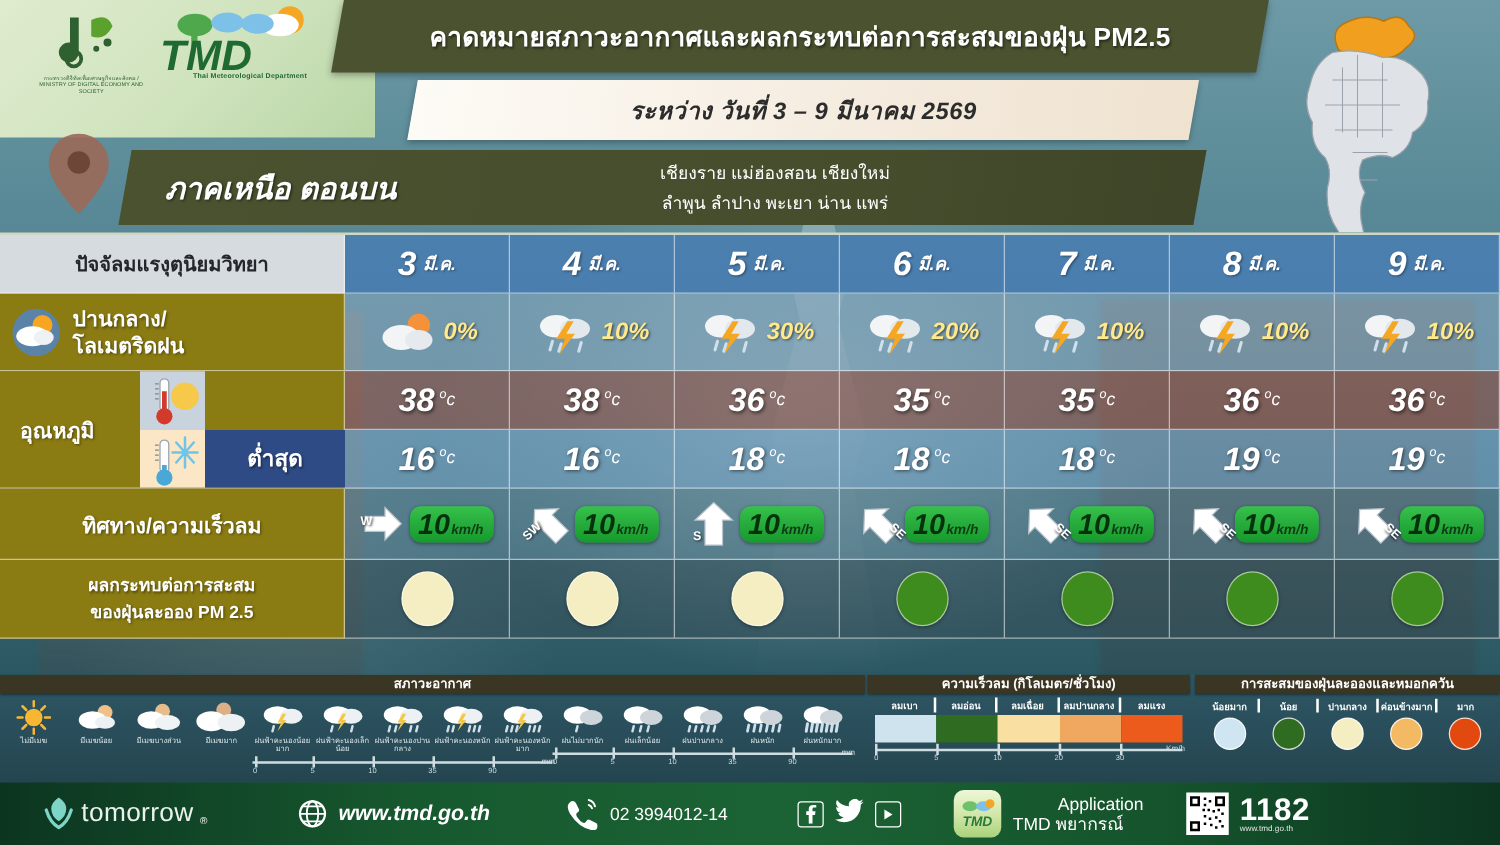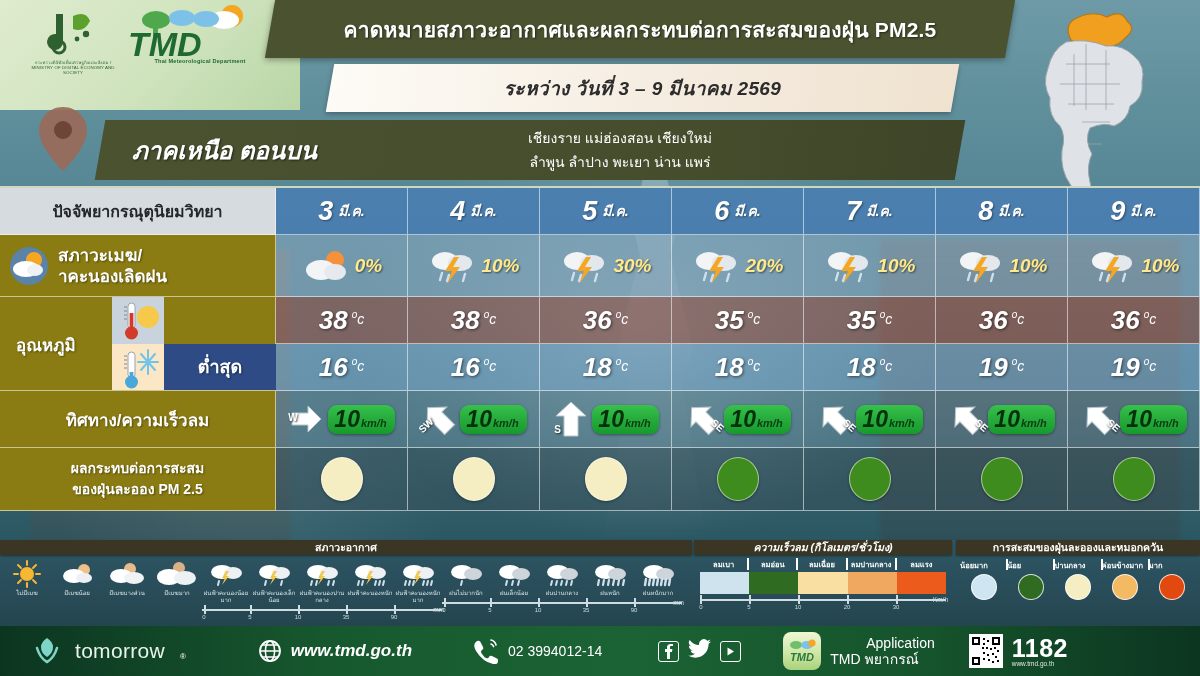--- a/index.html
+++ b/index.html
@@ -254,52 +254,52 @@
     position:absolute; top:0; width:1.5px; height:9px; background:#cfdde1;
   }
   .lg-scale .tkl {
     position:absolute; top:9px; color:#cfdde1; font-size:6px; transform:translateX(-50%);
   }
   .lg-scale .unit {
     position:absolute; right:-2px; top:1px; color:#cfdde1; font-size:6.5px;
   }
 
   .lg-wind { position:absolute; left:694px; top:0; width:258px; }
-  .lg-wind .lg-title { width:258px;font-style:italic; }
+  .lg-wind .lg-title { width:258px; }
   .lg-cat { display:flex; margin-top:3px; padding:0 6px; }
   .lg-cat span {
     color:#fff; font-size:7.5px; font-weight:bold; text-align:center; position:relative;
     border-right:2px solid #fff;
   }
   .lg-cat span:last-child { border-right:none; }
   .wind-bar { display:flex; height:22px; margin:2px 6px 0 6px; }
   .wind-bar div { height:100%; }
 
   .lg-pm { position:absolute; left:956px; top:0; width:244px; }
   .lg-pm .lg-title { width:244px; }
   .lg-pm-items { display:flex; padding:4px 4px 0 4px; }
-  .lg-pm-item { flex:1; text-align:left; position:relative; }
+  .lg-pm-item { flex:1; text-align:center; position:relative; }
   .lg-pm-item .lb { color:#fff; font-size:7.5px; font-weight:bold; }
   .lg-pm-item .dt {
     width:26px; height:26px; border-radius:50%; margin:3px auto 0;
     border:1.5px solid rgba(255,255,255,.8);
   }
   .lg-pm-item .sep {
     position:absolute; right:-1px; top:0; width:2px; height:11px; background:#fff;
   }
   .lg-pm-item:last-child .sep { display:none; }
 
   
   .footer {
     position:absolute; left:0; top:626px; width:1200px; height:50px;
     background:linear-gradient(90deg,#0c3520 0%,#17592f 28%,#1b6334 52%,#15532c 78%,#0c3520 100%);
     display:flex; align-items:center;
   }
   .ft-item { display:flex; align-items:center; color:#fff; }
-  .ft-tomorrow { margin-left:34px; display:flex; align-items:center; gap:15px;text-align:center; }
+  .ft-tomorrow { margin-left:34px; display:flex; align-items:center; gap:5px;text-align:center; }
   .ft-tomorrow .tw {
     color:#e9f3ec; font-size:21px; letter-spacing:.3px;
   }
   .ft-tomorrow .reg { font-size:8px; align-self:flex-end; margin-bottom:5px; }
   .ft-web { margin-left:72px; display:flex; align-items:center; gap:9px; }
   .ft-web .url { color:#fff; font-style:italic; font-weight:bold; font-size:17px; }
   .ft-tel { margin-left:60px; display:flex; align-items:center; gap:10px; }
   .ft-tel .num { color:#fff; font-size:14px; }
   .ft-social { margin-left:56px; display:flex; align-items:center; gap:9px; }
   .sq {
@@ -396,21 +396,21 @@
       <path d="M58 38 q-14 8 -18 26 q-6 16 2 30 q-2 18 10 28 q6 10 2 24 q-2 20 8 34 q8 14 16 18 q8 -6 4 -20 q-4 -16 2 -28 q-8 -14 -2 -26 q14 -6 24 -2 q14 -6 16 -20 q14 -8 12 -24 q4 -16 -8 -26 q-12 -12 -28 -10 q-20 -8 -40 -4 z" fill="#dfe3e8" stroke="#9aa3ab" stroke-width="1"></path>
       <g stroke="#9aa3ab" stroke-width=".8" fill="none">
         <path d="M58 60 h44 M52 80 h60 M60 100 h46 M74 118 h28 M80 140 h14"></path>
         <path d="M78 40 v66 M98 46 v60 M66 50 v52"></path>
       </g>
     </svg>
   </div>
 
   <div class="table">
 
-    <div class="cell hdr-label">ปัจจัพยากรณุตุนิยมวิทยา</div>
+    <div class="cell hdr-label">ปัจจัลมแรงุตุนิยมวิทยา</div>
     <div class="cell hdr-day">
       <span class="dnum">3</span>
       <span class="dmon">มี.ค.</span>
     </div>
     <div class="cell hdr-day">
       <span class="dnum">4</span>
       <span class="dmon">มี.ค.</span>
     </div>
     <div class="cell hdr-day">
       <span class="dnum">5</span>
@@ -434,22 +434,22 @@
     </div>
 
     <div class="cell rl rl-sky">
       <svg width="42" height="42" viewBox="0 0 42 42">
         <circle cx="21" cy="21" r="19" fill="#5b83a8"></circle>
         <circle cx="26" cy="15" r="8" fill="#f6a623"></circle>
         <ellipse cx="18" cy="24" rx="13" ry="8" fill="#fff"></ellipse>
         <ellipse cx="27" cy="25" rx="8" ry="6" fill="#eef2f5"></ellipse>
       </svg>
       <div class="two">
-        <div>สภาวะเมฆ/</div>
-        <div>าคะนองเลิดฝน</div>
+        <div>ปานกลาง/</div>
+        <div>โลเมตริดฝน</div>
       </div>
     </div>
 
     <div class="cell sky-cell">
       <svg width="52" height="44" viewBox="0 0 52 44">
         <circle cx="34" cy="16" r="9" fill="#f4913a"></circle>
         <ellipse cx="20" cy="26" rx="15" ry="10" fill="#f2f4f6"></ellipse>
         <ellipse cx="34" cy="28" rx="11" ry="8" fill="#e6eaee"></ellipse>
       </svg>
       <span class="pct">0%</span>

